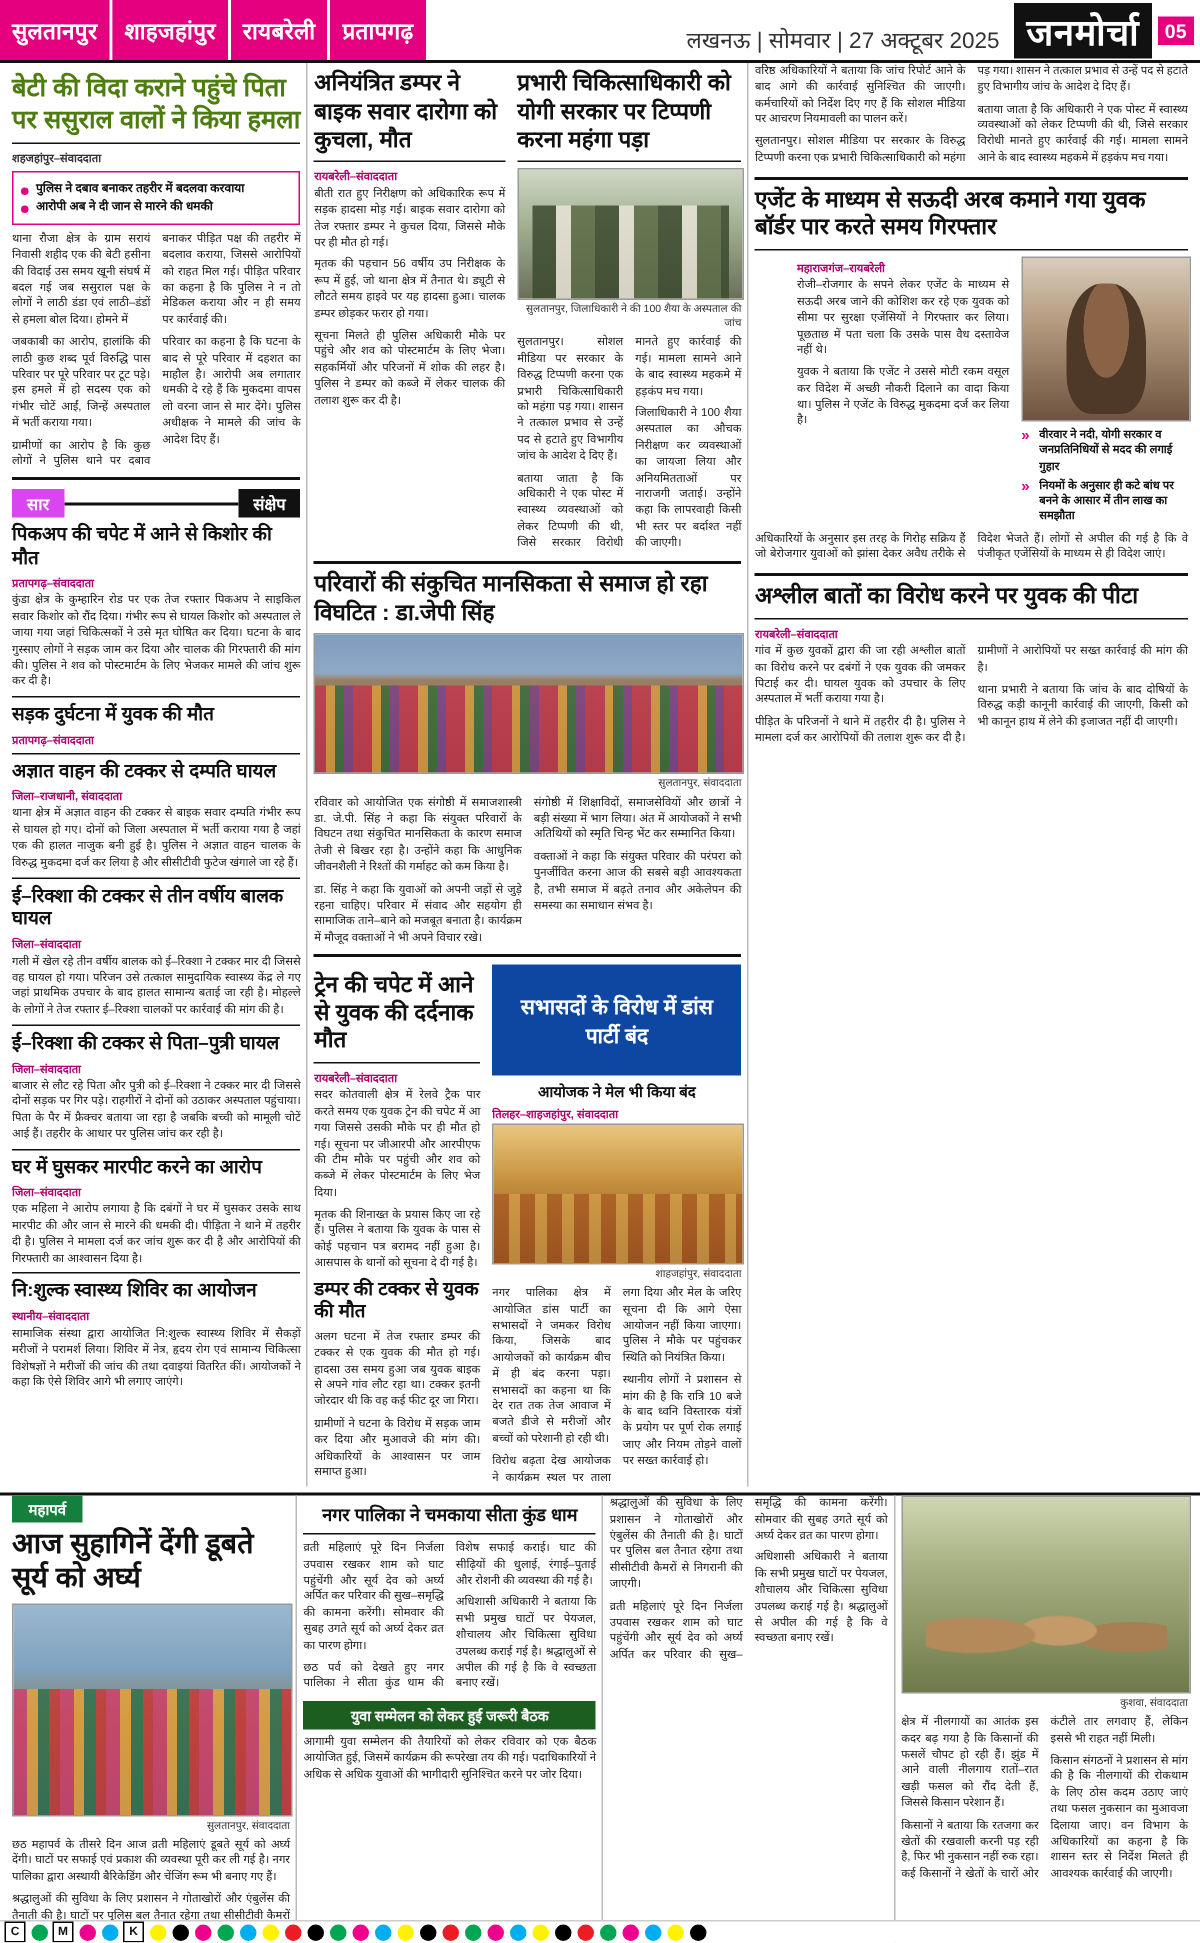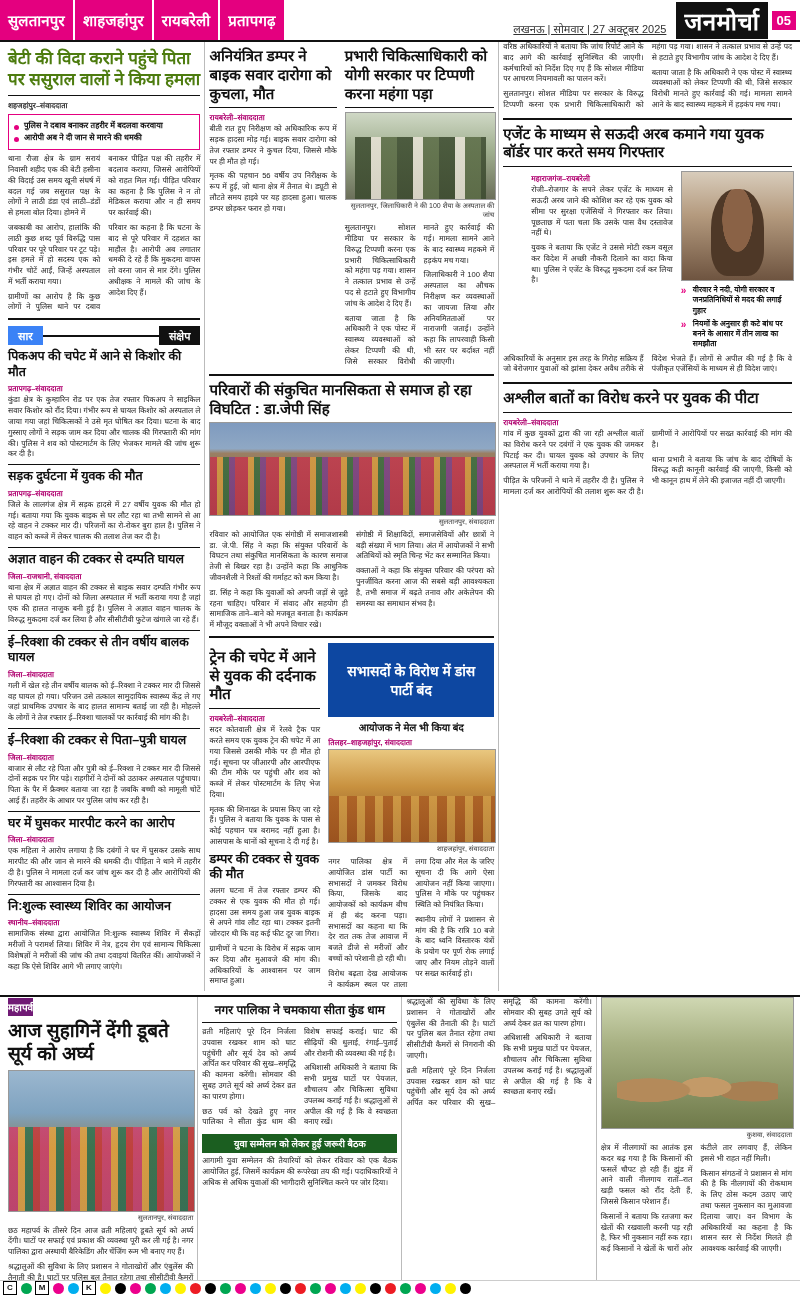--- a/index.html
+++ b/index.html
@@ -31,21 +31,21 @@
     font-size:15px;font-weight:bold;color:#fff;
     border-right:2px solid #fff;
     letter-spacing:.2px;
   }
   .c0{background:#e4007f;}
   .c1{background:#e4007f;}
   .c2{background:#e4007f;}
   .c3{background:#e4007f;}
   .edition-meta{
     flex:1;display:flex;align-items:flex-end;justify-content:flex-end;
-    font-size:11px;color:#333;padding:0 10px 4px 0;white-space:nowrap;text-decoration:underline;
+    font-size:15px;color:#333;padding:0 10px 4px 0;white-space:nowrap;
   }
   .logo-wrap{
     display:flex;align-items:center;gap:4px;padding-right:4px;
   }
   .logo{
     background:#111;color:#fff;font-size:24px;font-weight:bold;
     padding:2px 8px;letter-spacing:.5px;
   }
   .pageno{
     background:#e4007f;color:#fff;font-size:13px;font-weight:bold;
@@ -100,21 +100,21 @@
 
   
   .banner{
     display:flex;align-items:center;margin:6px 0 4px;
   }
   .banner .tag{
     background:#e4007f;color:#fff;font-size:11px;font-weight:bold;
     padding:2px 10px;white-space:nowrap;
   }
   .banner .line{flex:1;height:2px;background:#111;}
-  .banner-dark .tag{background:#3b82f6;}
+  .banner-dark .tag{background:#d946ef;}
 
   .strip-title{
     background:#1b5e20;color:#fff;font-size:14px;font-weight:bold;
     padding:18px 8px;text-align:center;
   }
   .strip-title.blue{background:#0d47a1;}
 
   
   .photo{
     width:100%;border:1px solid #999;display:block;position:relative;
@@ -195,22 +195,22 @@
   }
   .darkbullets .b:before{
     content:"\00BB";position:absolute;left:0;top:-1px;color:#e4007f;font-size:10px;
   }
 
   
   .bottom{
     display:flex;padding:0 4px;border-top:2px solid #111;margin-top:4px;
   }
   .mahaparv{
-    background:#701a75;color:#fff;font-size:10px;font-weight:bold;
-    padding:2px 0;display:inline-block;
+    background:#15803d;color:#fff;font-size:10px;font-weight:bold;
+    padding:2px 11px;display:inline-block;
   }
   h1.bottomlead{
     font-size:19px;font-weight:bold;margin:4px 0;line-height:1.2;color:#111;
   }
 
   
   .greenbox{
     background:#1b5e20;color:#fff;font-size:9.5px;font-weight:bold;
     text-align:center;padding:3px 4px;margin:4px 0 3px;
   }
@@ -272,21 +272,20 @@
         <span class="tag" style="background:#111">संक्षेप</span>
       </div>
 
       <h3 class="sub">पिकअप की चपेट में आने से किशोर की मौत</h3>
       <div class="dateline">प्रतापगढ़–संवाददाता</div>
       <p class="body">कुंडा क्षेत्र के कुम्हारिन रोड पर एक तेज रफ्तार पिकअप ने साइकिल सवार किशोर को रौंद दिया। गंभीर रूप से घायल किशोर को अस्पताल ले जाया गया जहां चिकित्सकों ने उसे मृत घोषित कर दिया। घटना के बाद गुस्साए लोगों ने सड़क जाम कर दिया और चालक की गिरफ्तारी की मांग की। पुलिस ने शव को पोस्टमार्टम के लिए भेजकर मामले की जांच शुरू कर दी है।</p>
       <div class="rule"></div>
 
       <h3 class="sub">सड़क दुर्घटना में युवक की मौत</h3>
       <div class="dateline">प्रतापगढ़–संवाददाता</div>
-      <p class="body">जिले के लालगंज क्षेत्र में सड़क हादसे में 27 वर्षीय युवक की मौत हो गई। बताया गया कि युवक बाइक से घर लौट रहा था तभी सामने से आ रहे वाहन ने टक्कर मार दी। परिजनों का रो-रोकर बुरा हाल है। पुलिस ने वाहन को कब्जे में लेकर चालक की तलाश तेज कर दी है।</p>
       <div class="rule"></div>
 
       <h3 class="sub">अज्ञात वाहन की टक्कर से दम्पति घायल</h3>
       <div class="dateline">जिला–राजधानी, संवाददाता</div>
       <p class="body">थाना क्षेत्र में अज्ञात वाहन की टक्कर से बाइक सवार दम्पति गंभीर रूप से घायल हो गए। दोनों को जिला अस्पताल में भर्ती कराया गया है जहां एक की हालत नाजुक बनी हुई है। पुलिस ने अज्ञात वाहन चालक के विरुद्ध मुकदमा दर्ज कर लिया है और सीसीटीवी फुटेज खंगाले जा रहे हैं।</p>
       <div class="rule"></div>
 
       <h3 class="sub">ई–रिक्शा की टक्कर से तीन वर्षीय बालक घायल</h3>
       <div class="dateline">जिला–संवाददाता</div>
       <p class="body">गली में खेल रहे तीन वर्षीय बालक को ई–रिक्शा ने टक्कर मार दी जिससे वह घायल हो गया। परिजन उसे तत्काल सामुदायिक स्वास्थ्य केंद्र ले गए जहां प्राथमिक उपचार के बाद हालत सामान्य बताई जा रही है। मोहल्ले के लोगों ने तेज रफ्तार ई–रिक्शा चालकों पर कार्रवाई की मांग की है।</p>
@@ -308,20 +307,21 @@
     </div>
 
     <div class="col col-b">
       <div style="display:flex;gap:8px;">
         <div style="width:46%">
           <h2 class="head">अनियंत्रित डम्पर ने बाइक सवार दारोगा को कुचला, मौत</h2>
           <div class="rule"></div>
           <div class="dateline">रायबरेली–संवाददाता</div>
           <p class="body">बीती रात हुए निरीक्षण को अधिकारिक रूप में सड़क हादसा मोड़ गई। बाइक सवार दारोगा को तेज रफ्तार डम्पर ने कुचल दिया, जिससे मौके पर ही मौत हो गई।</p>
           <p class="body">मृतक की पहचान 56 वर्षीय उप निरीक्षक के रूप में हुई, जो थाना क्षेत्र में तैनात थे। ड्यूटी से लौटते समय हाइवे पर यह हादसा हुआ। चालक डम्पर छोड़कर फरार हो गया।</p>
+          <p class="body">सूचना मिलते ही पुलिस अधिकारी मौके पर पहुंचे और शव को पोस्टमार्टम के लिए भेजा। सहकर्मियों और परिजनों में शोक की लहर है। पुलिस ने डम्पर को कब्जे में लेकर चालक की तलाश शुरू कर दी है।</p>
         </div>
         <div style="width:54%">
           <h2 class="head">प्रभारी चिकित्साधिकारी को योगी सरकार पर टिप्पणी करना महंगा पड़ा</h2>
           <div class="rule"></div>
           <div class="photo ph-officers"></div>
           <div class="cap">सुलतानपुर, जिलाधिकारी ने की 100 शैया के अस्पताल की जांच</div>
           <div class="cols2">
             <p class="body">सुलतानपुर। सोशल मीडिया पर सरकार के विरुद्ध टिप्पणी करना एक प्रभारी चिकित्साधिकारी को महंगा पड़ गया। शासन ने तत्काल प्रभाव से उन्हें पद से हटाते हुए विभागीय जांच के आदेश दे दिए हैं।</p>
             <p class="body">बताया जाता है कि अधिकारी ने एक पोस्ट में स्वास्थ्य व्यवस्थाओं को लेकर टिप्पणी की थी, जिसे सरकार विरोधी मानते हुए कार्रवाई की गई। मामला सामने आने के बाद स्वास्थ्य महकमे में हड़कंप मच गया।</p>
             <p class="body">जिलाधिकारी ने 100 शैया अस्पताल का औचक निरीक्षण कर व्यवस्थाओं का जायजा लिया और अनियमितताओं पर नाराजगी जताई। उन्होंने कहा कि लापरवाही किसी भी स्तर पर बर्दाश्त नहीं की जाएगी।</p>
@@ -365,21 +365,21 @@
             <p class="body">विरोध बढ़ता देख आयोजक ने कार्यक्रम स्थल पर ताला लगा दिया और मेल के जरिए सूचना दी कि आगे ऐसा आयोजन नहीं किया जाएगा। पुलिस ने मौके पर पहुंचकर स्थिति को नियंत्रित किया।</p>
             <p class="body">स्थानीय लोगों ने प्रशासन से मांग की है कि रात्रि 10 बजे के बाद ध्वनि विस्तारक यंत्रों के प्रयोग पर पूर्ण रोक लगाई जाए और नियम तोड़ने वालों पर सख्त कार्रवाई हो।</p>
           </div>
         </div>
       </div>
     </div>
 
     <div class="col col-c">
       <div style="display:flex;gap:8px;">
         <div style="width:100%">
-          <div class="cols2" style="column-gap:8px;">
+          <div class="cols2" style="column-gap:8px;font-family:Liberation Serif, serif;">
             <p class="body">वरिष्ठ अधिकारियों ने बताया कि जांच रिपोर्ट आने के बाद आगे की कार्रवाई सुनिश्चित की जाएगी। कर्मचारियों को निर्देश दिए गए हैं कि सोशल मीडिया पर आचरण नियमावली का पालन करें।</p>
             <p class="body">सुलतानपुर। सोशल मीडिया पर सरकार के विरुद्ध टिप्पणी करना एक प्रभारी चिकित्साधिकारी को महंगा पड़ गया। शासन ने तत्काल प्रभाव से उन्हें पद से हटाते हुए विभागीय जांच के आदेश दे दिए हैं।</p>
             <p class="body">बताया जाता है कि अधिकारी ने एक पोस्ट में स्वास्थ्य व्यवस्थाओं को लेकर टिप्पणी की थी, जिसे सरकार विरोधी मानते हुए कार्रवाई की गई। मामला सामने आने के बाद स्वास्थ्य महकमे में हड़कंप मच गया।</p>
           </div>
         </div>
       </div>
 
       <div class="rule-thick"></div>
 
       <h2 class="head">एजेंट के माध्यम से सऊदी अरब कमाने गया युवक बॉर्डर पार करते समय गिरफ्तार</h2>

